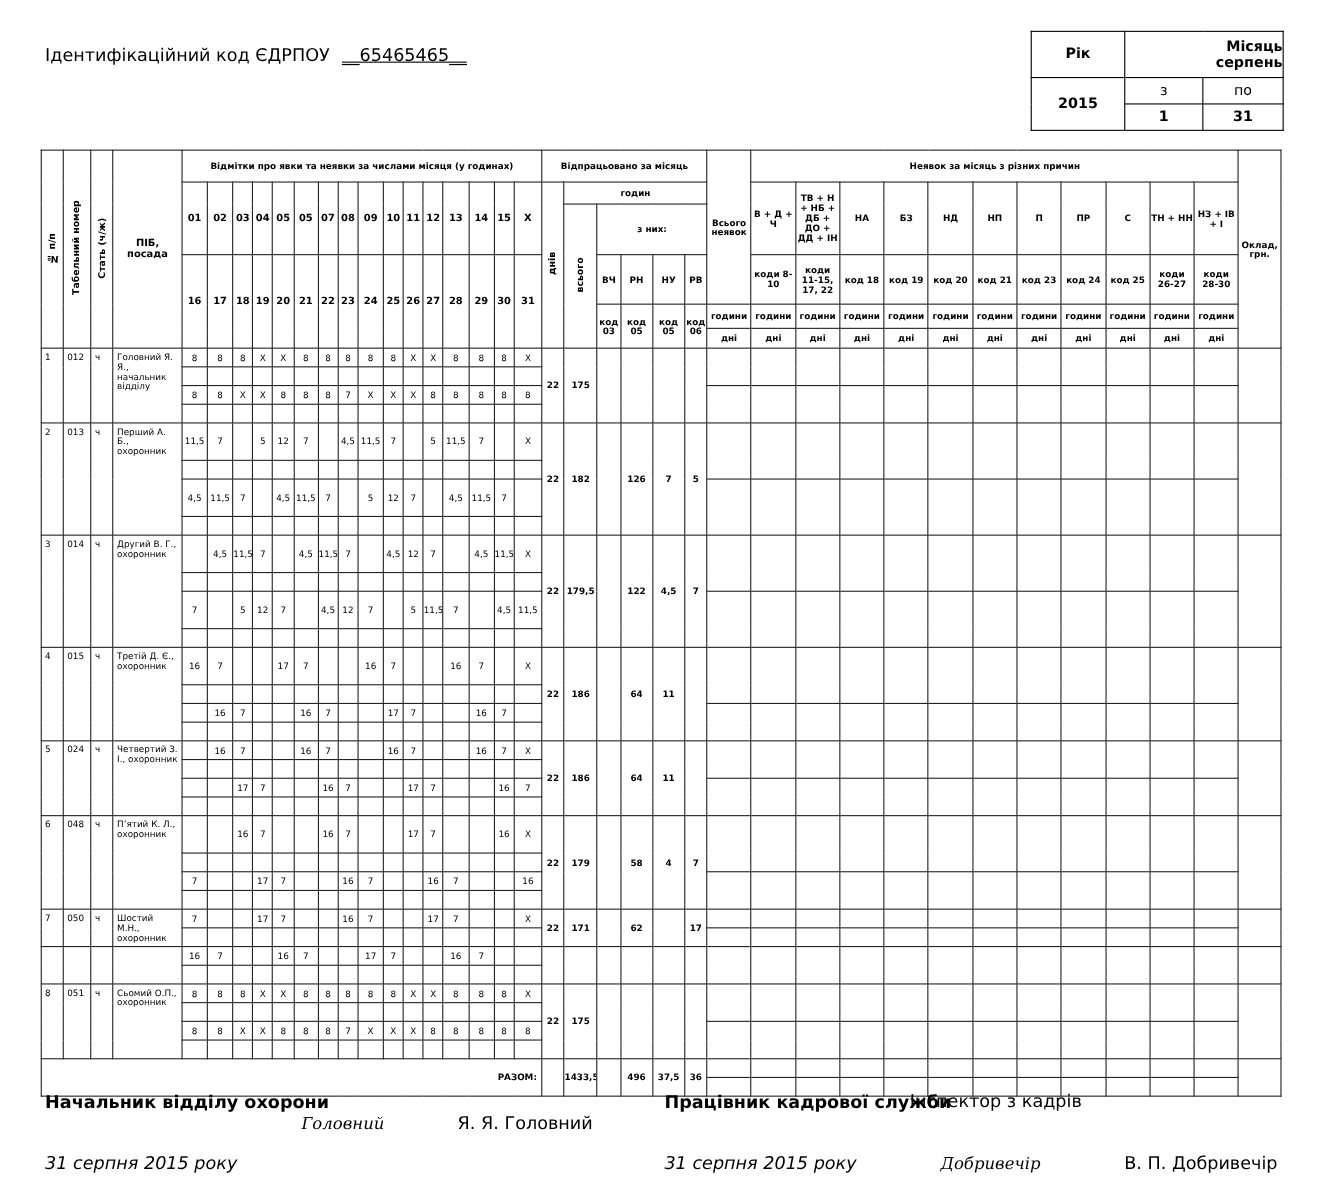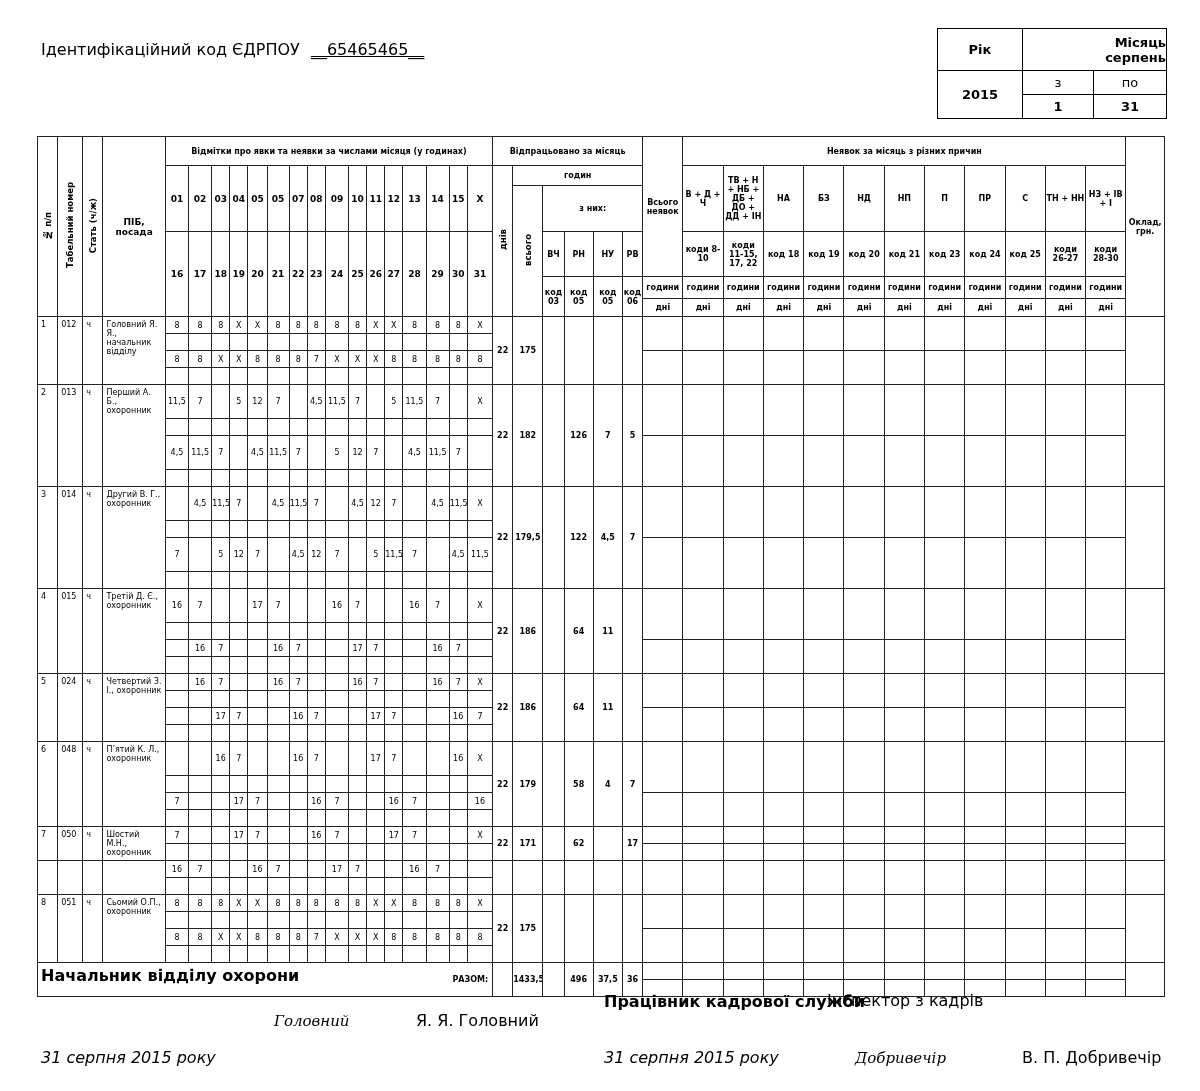--- a/index.html
+++ b/index.html
@@ -1122,21 +1122,21 @@
         <td></td>
         <td></td>
         <td></td>
         <td></td>
         <td></td>
         <td></td>
       </tr>
     </tbody>
 </table>
 
-<div class="sig bold" style="left:41px; top:965px;">Начальник відділу охорони</div>
+<div class="sig bold" style="left:41px; top:991px;">Начальник відділу охорони</div>
 <div class="sig script" style="left:274px; top:1012px;">Головний</div>
 <div class="sig" style="left:416px; top:1011px;">Я. Я. Головний</div>
 <div class="sig ital" style="left:41px; top:1048px;">31 серпня 2015 року</div>
 
 <div class="sig bold" style="left:604px; top:991px;">Працівник кадрової служби</div>
 <div class="sig" style="left:827px; top:991px;">Інспектор з кадрів</div>
 <div class="sig ital" style="left:604px; top:1048px;">31 серпня 2015 року</div>
 <div class="sig script" style="left:855px; top:1049px;">Добривечір</div>
 <div class="sig" style="left:1022px; top:1048px;">В. П. Добривечір</div>
 

